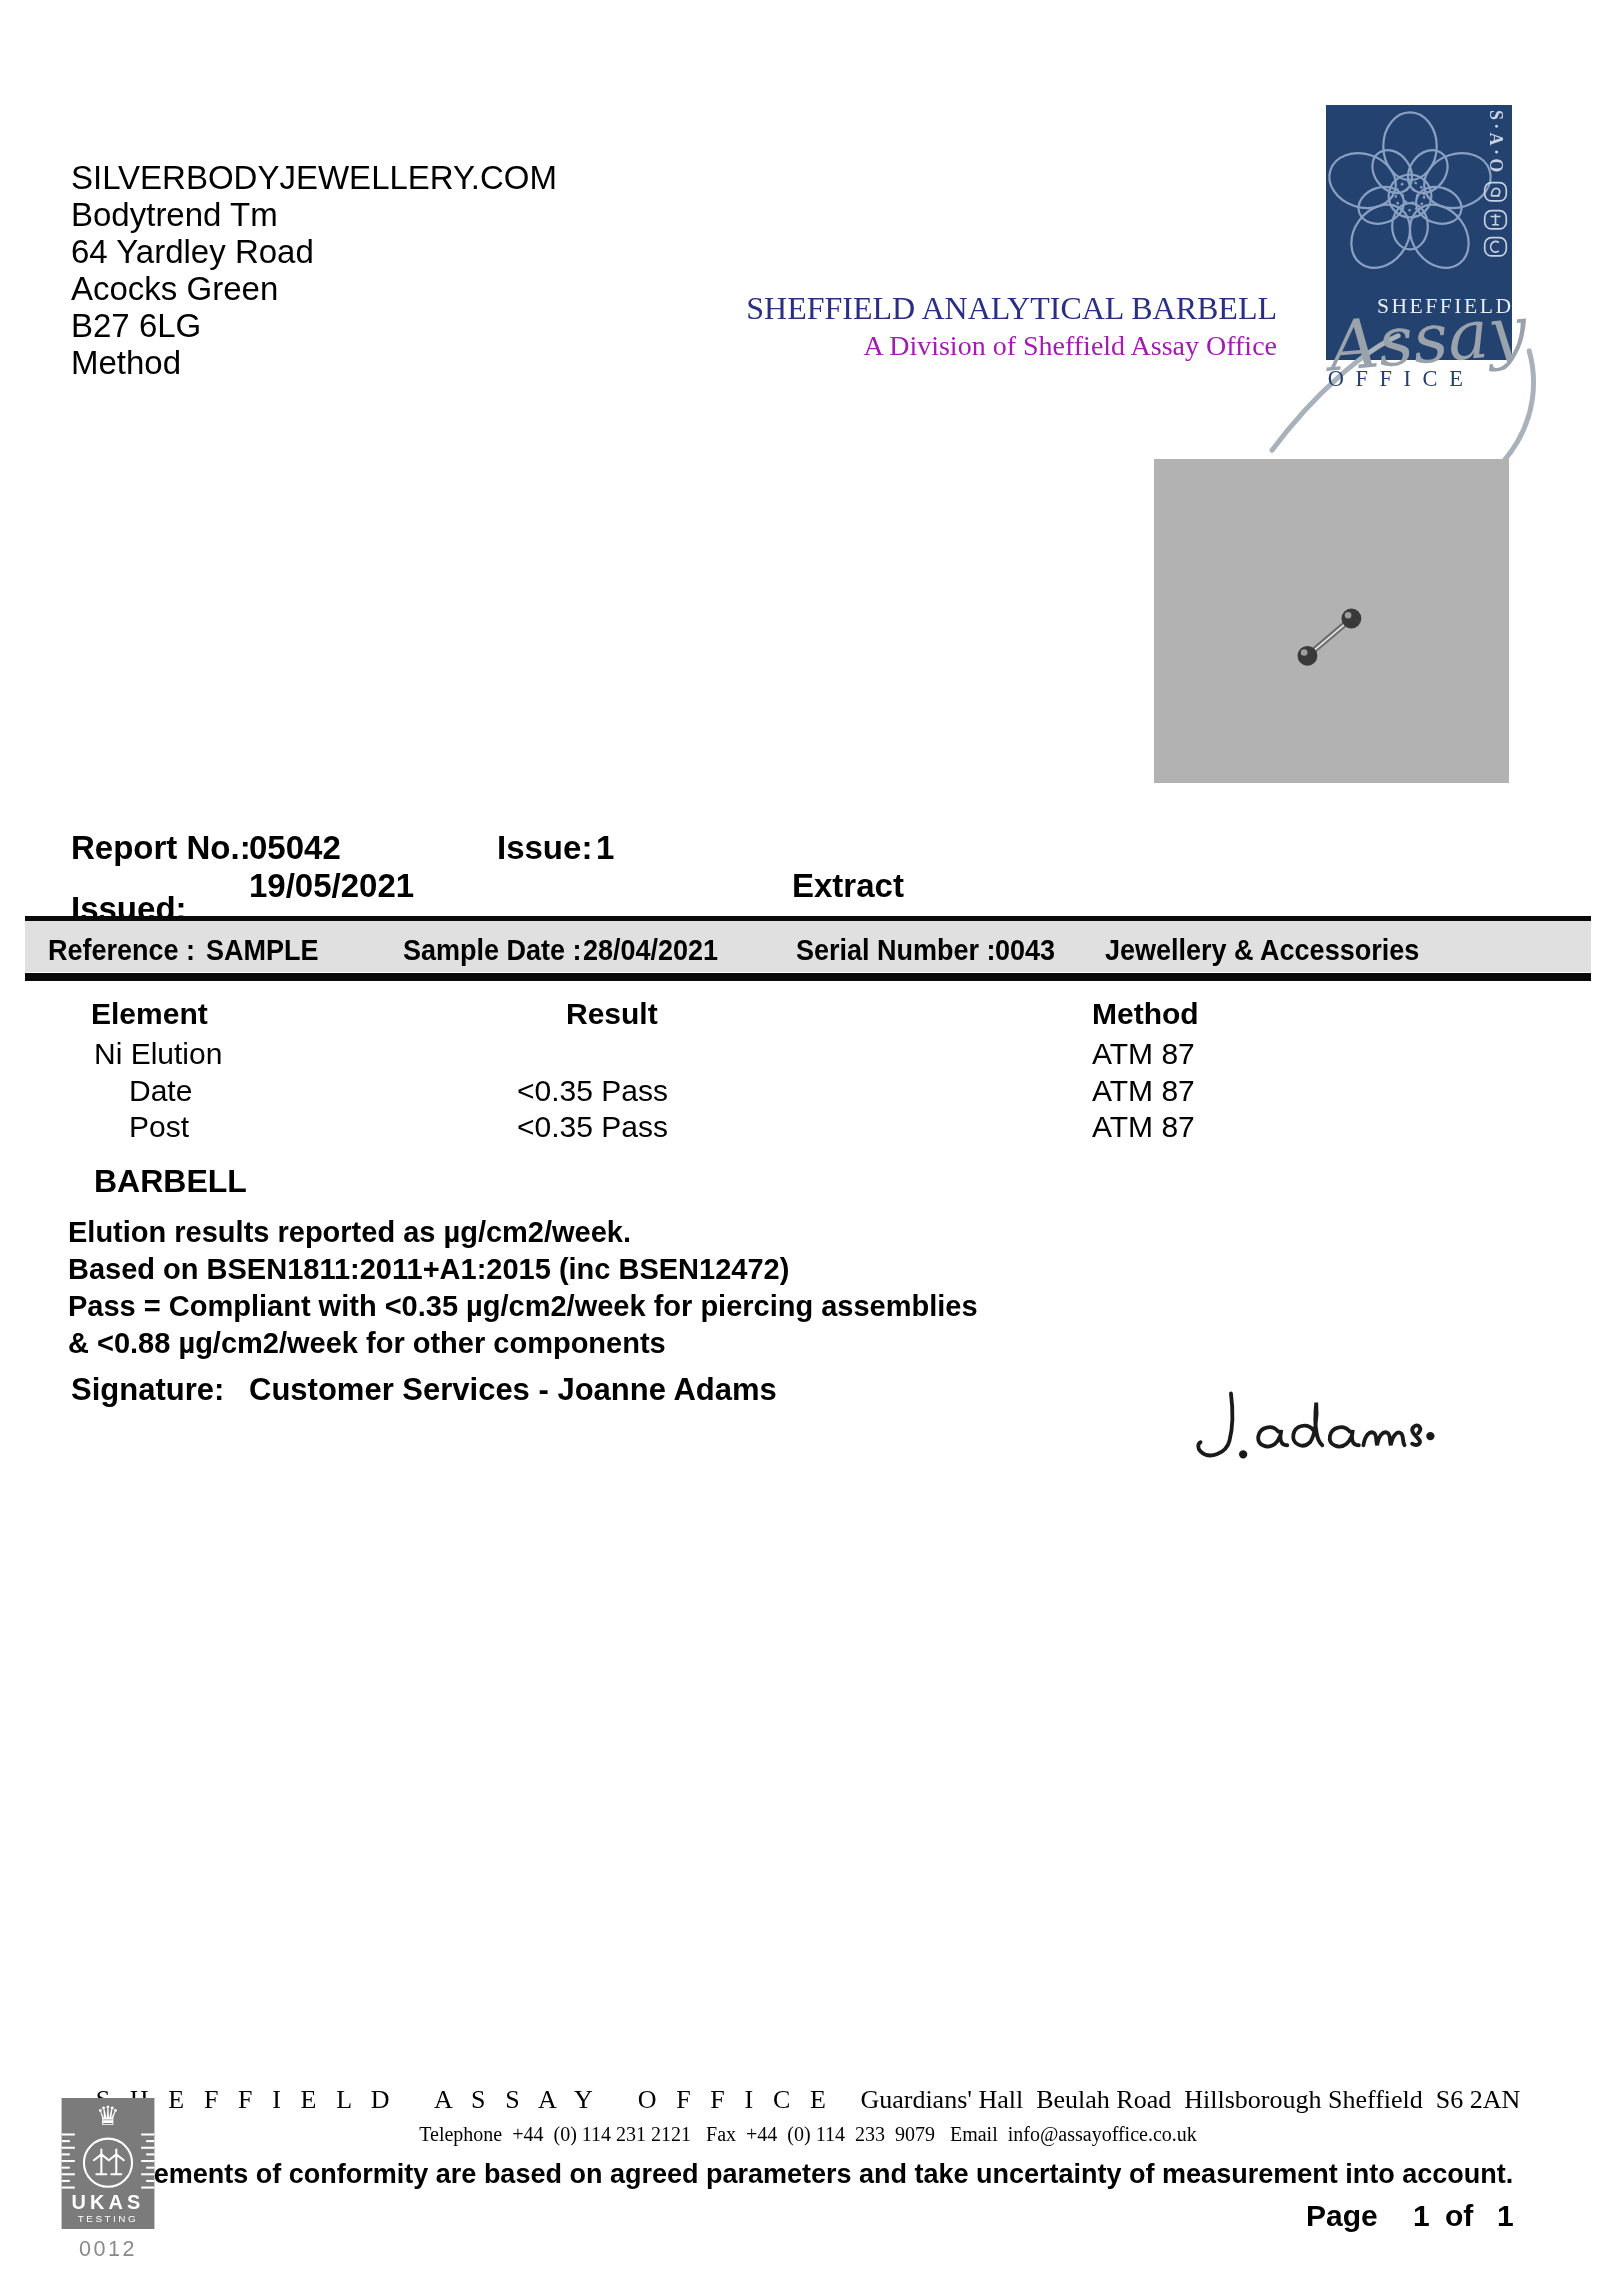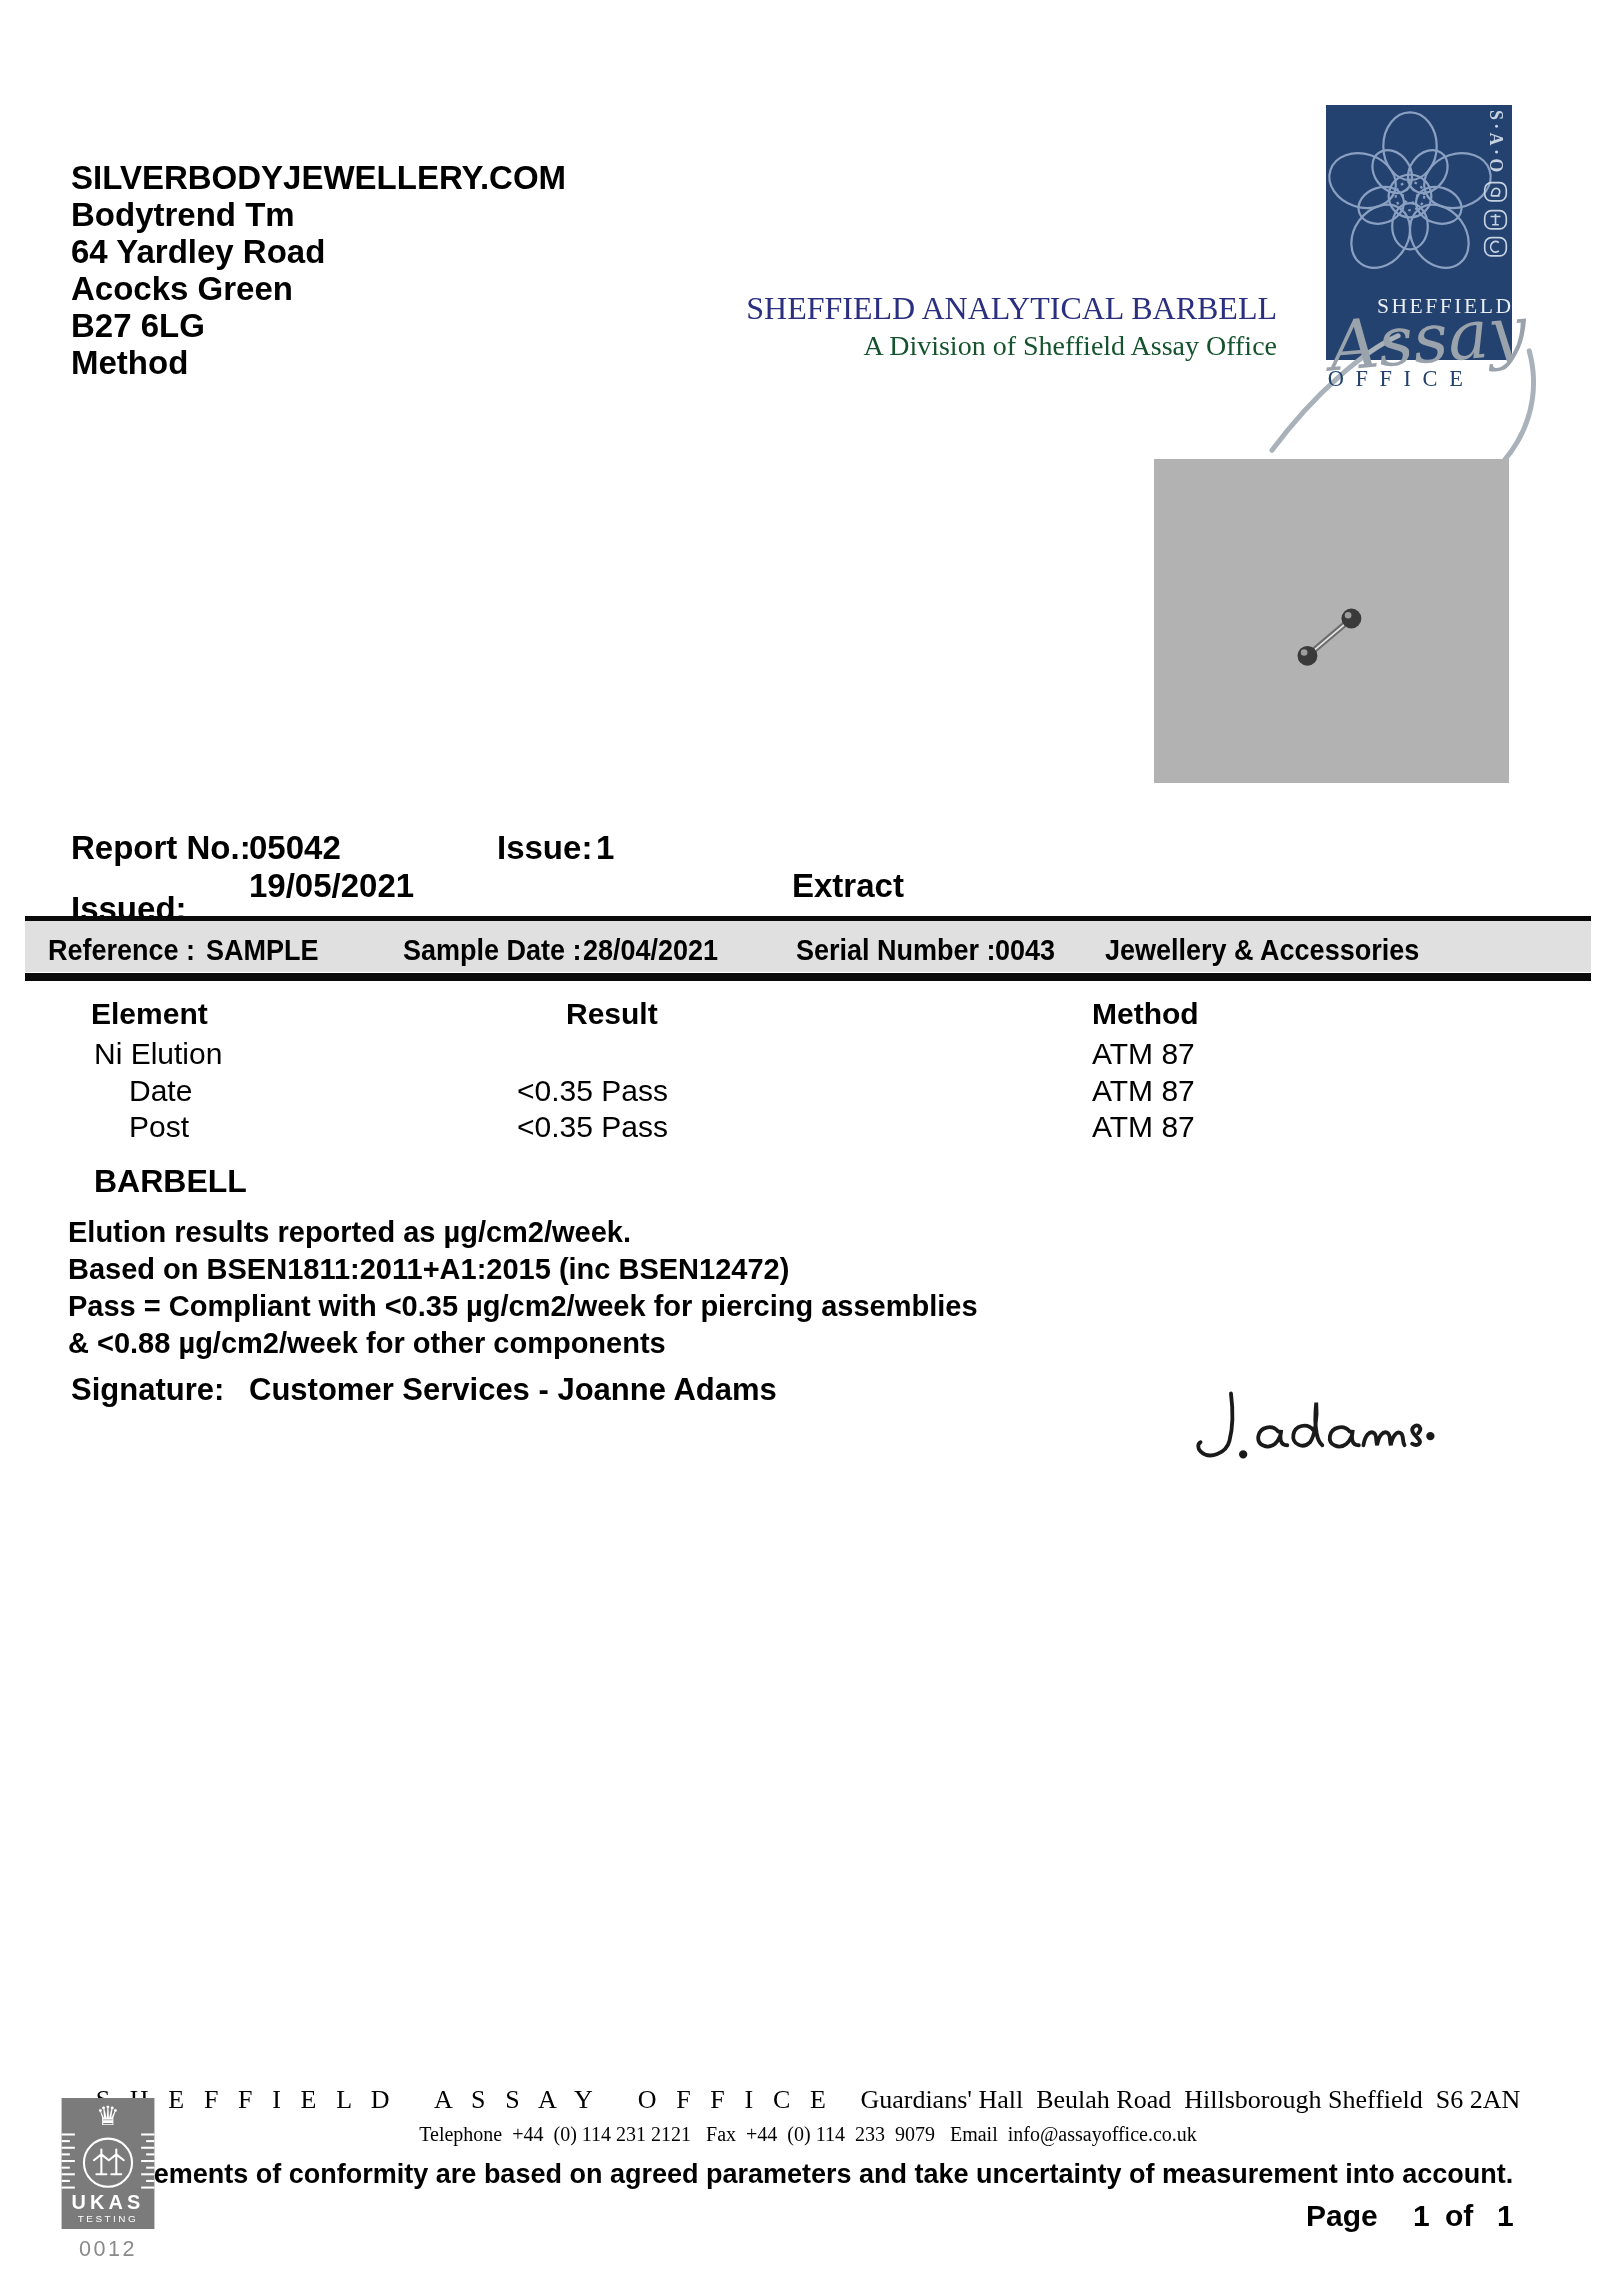--- a/index.html
+++ b/index.html
@@ -3,26 +3,26 @@
 <meta charset="utf-8">
 <style>
   html,body { margin:0; padding:0; background:#ffffff; }
   .page {
     position:relative; width:1616px; height:2284px; background:#ffffff;
     font-family:"Liberation Sans", sans-serif; color:#000; overflow:hidden;
   }
   .abs { position:absolute; }
 
   
-  .addr { left:71px; top:159px; font-weight:bold; font-size:33px; line-height:37px; }
+  .addr { left:71px; top:159px; font-weight:normal; font-size:33px; line-height:37px; }
 
   
   .brand { right:339px; top:289px; text-align:right; font-family:"Liberation Serif", serif; }
   .brand .title { color:#2a2f80; font-size:32px; line-height:38px; }
-  .brand .subtitle { color:#14532d; font-size:28px; line-height:37px; }
+  .brand .subtitle { color:#a21caf; font-size:28px; line-height:37px; }
 
   
   .logo { left:1326px; top:105px; width:186px; height:319px; }
   .logo .box { position:absolute; left:0; top:0; width:186px; height:255px; background:#24426f; }
   .logo .rose { position:absolute; left:-5px; top:1.7px; }
   .logo .marks { position:absolute; right:1.7px; top:5px; width:30px; display:flex; flex-direction:column; align-items:center; gap:5.8px; }
   .logo .sao { color:#c6d2e2; font-weight:bold; font-size:18px; letter-spacing:3.3px; writing-mode:vertical-rl; text-orientation:sideways; font-family:"Liberation Serif", serif; }
   .hm { stroke:#c6d2e2; fill:none; stroke-width:2; }
   .logo .sheffield { position:absolute; left:51px; top:189px; color:#e9eef5; font-family:"Liberation Serif", serif; font-size:21.6px; letter-spacing:2.5px; }
   .logo .assay { position:absolute; left:3.3px; top:194px; color:#9aa3ac; font-family:"DejaVu Serif", serif; font-style:italic; font-size:68px; transform:rotate(-5deg); }

